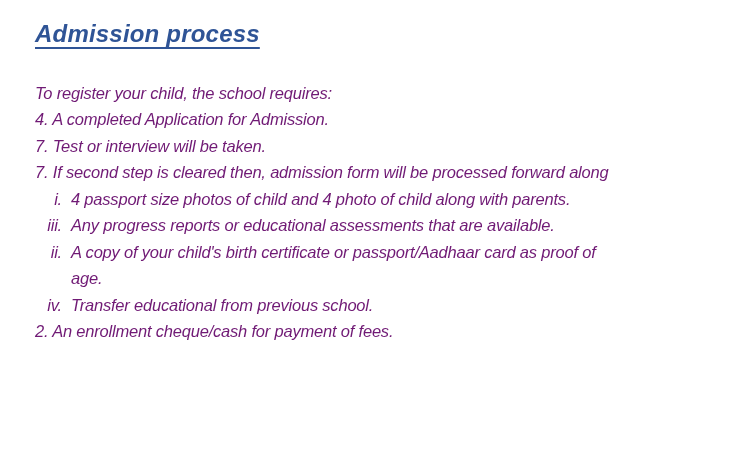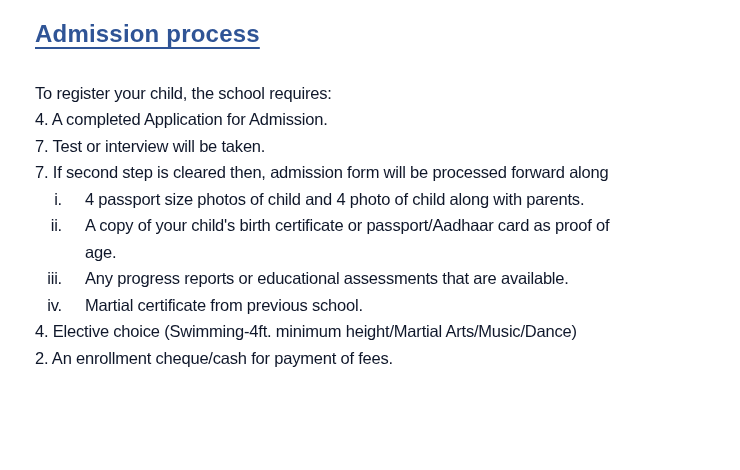--- a/index.html
+++ b/index.html
@@ -9,40 +9,41 @@
   }
   .page {
     position: relative;
     width: 740px;
     height: 470px;
     box-sizing: border-box;
     padding: 20px 30px 0 35px;
     background: #ffffff;
     font-family: "Liberation Sans", sans-serif;
     overflow: hidden;
+    font-style: italic;
   }
   .doc-title {
     display: inline-block;
     margin: 0;
     font-size: 24px;
     font-weight: bold;
     color: #2f5496;
     line-height: 1.2;
     text-decoration: underline;
     text-decoration-color: #2f5496;
     text-decoration-thickness: 2px;
     text-underline-offset: 5px;
     letter-spacing: 0.2px;
   }
   .content {
     margin-top: 31px;
     width: 676px;
     font-size: 16.5px;
     line-height: 26.5px;
-    color: #0f172a;
+    color: #701a75;
     letter-spacing: -0.2px;
   }
   .content p {
     margin: 0;
     padding: 0;
   }
   .line {
     display: block;
     white-space: nowrap;
   }
@@ -53,21 +54,21 @@
     display: flex;
     align-items: flex-start;
   }
   .marker {
     flex: 0 0 27px;
     width: 27px;
     text-align: right;
     white-space: nowrap;
   }
   .subtext {
-    margin-left: 23px;
+    margin-left: 9px;
     flex: 1 1 auto;
   }
 </style>
 </head>
 <body>
 
 <div class="page">
 
   <h1 class="doc-title">Admission process</h1>
 
@@ -86,41 +87,40 @@
     <div class="sublist">
 
       <div class="subitem">
         <span class="marker">i.</span>
         <span class="subtext">
           <span class="line">4 passport size photos of child and 4 photo of child along with parents.</span>
         </span>
       </div>
 
       <div class="subitem">
+        <span class="marker">iii.</span>
+        <span class="subtext">
+          <span class="line">Any progress reports or educational assessments that are available.</span>
+        </span>
+      </div>
+
+      <div class="subitem">
         <span class="marker">ii.</span>
         <span class="subtext">
           <span class="line">A copy of your child's birth certificate or passport/Aadhaar card as proof of</span>
           <span class="line">age.</span>
         </span>
       </div>
 
       <div class="subitem">
-        <span class="marker">iii.</span>
-        <span class="subtext">
-          <span class="line">Any progress reports or educational assessments that are available.</span>
-        </span>
-      </div>
-
-      <div class="subitem">
         <span class="marker">iv.</span>
         <span class="subtext">
-          <span class="line">Martial certificate from previous school.</span>
+          <span class="line">Transfer educational from previous school.</span>
         </span>
       </div>
 
     </div>
 
-    <p>4. Elective choice (Swimming-4ft. minimum height/Martial Arts/Music/Dance)</p>
 
     <p>2. An enrollment cheque/cash for payment of fees.</p>
 
   </div>
 </div>
 
 </body></html>

